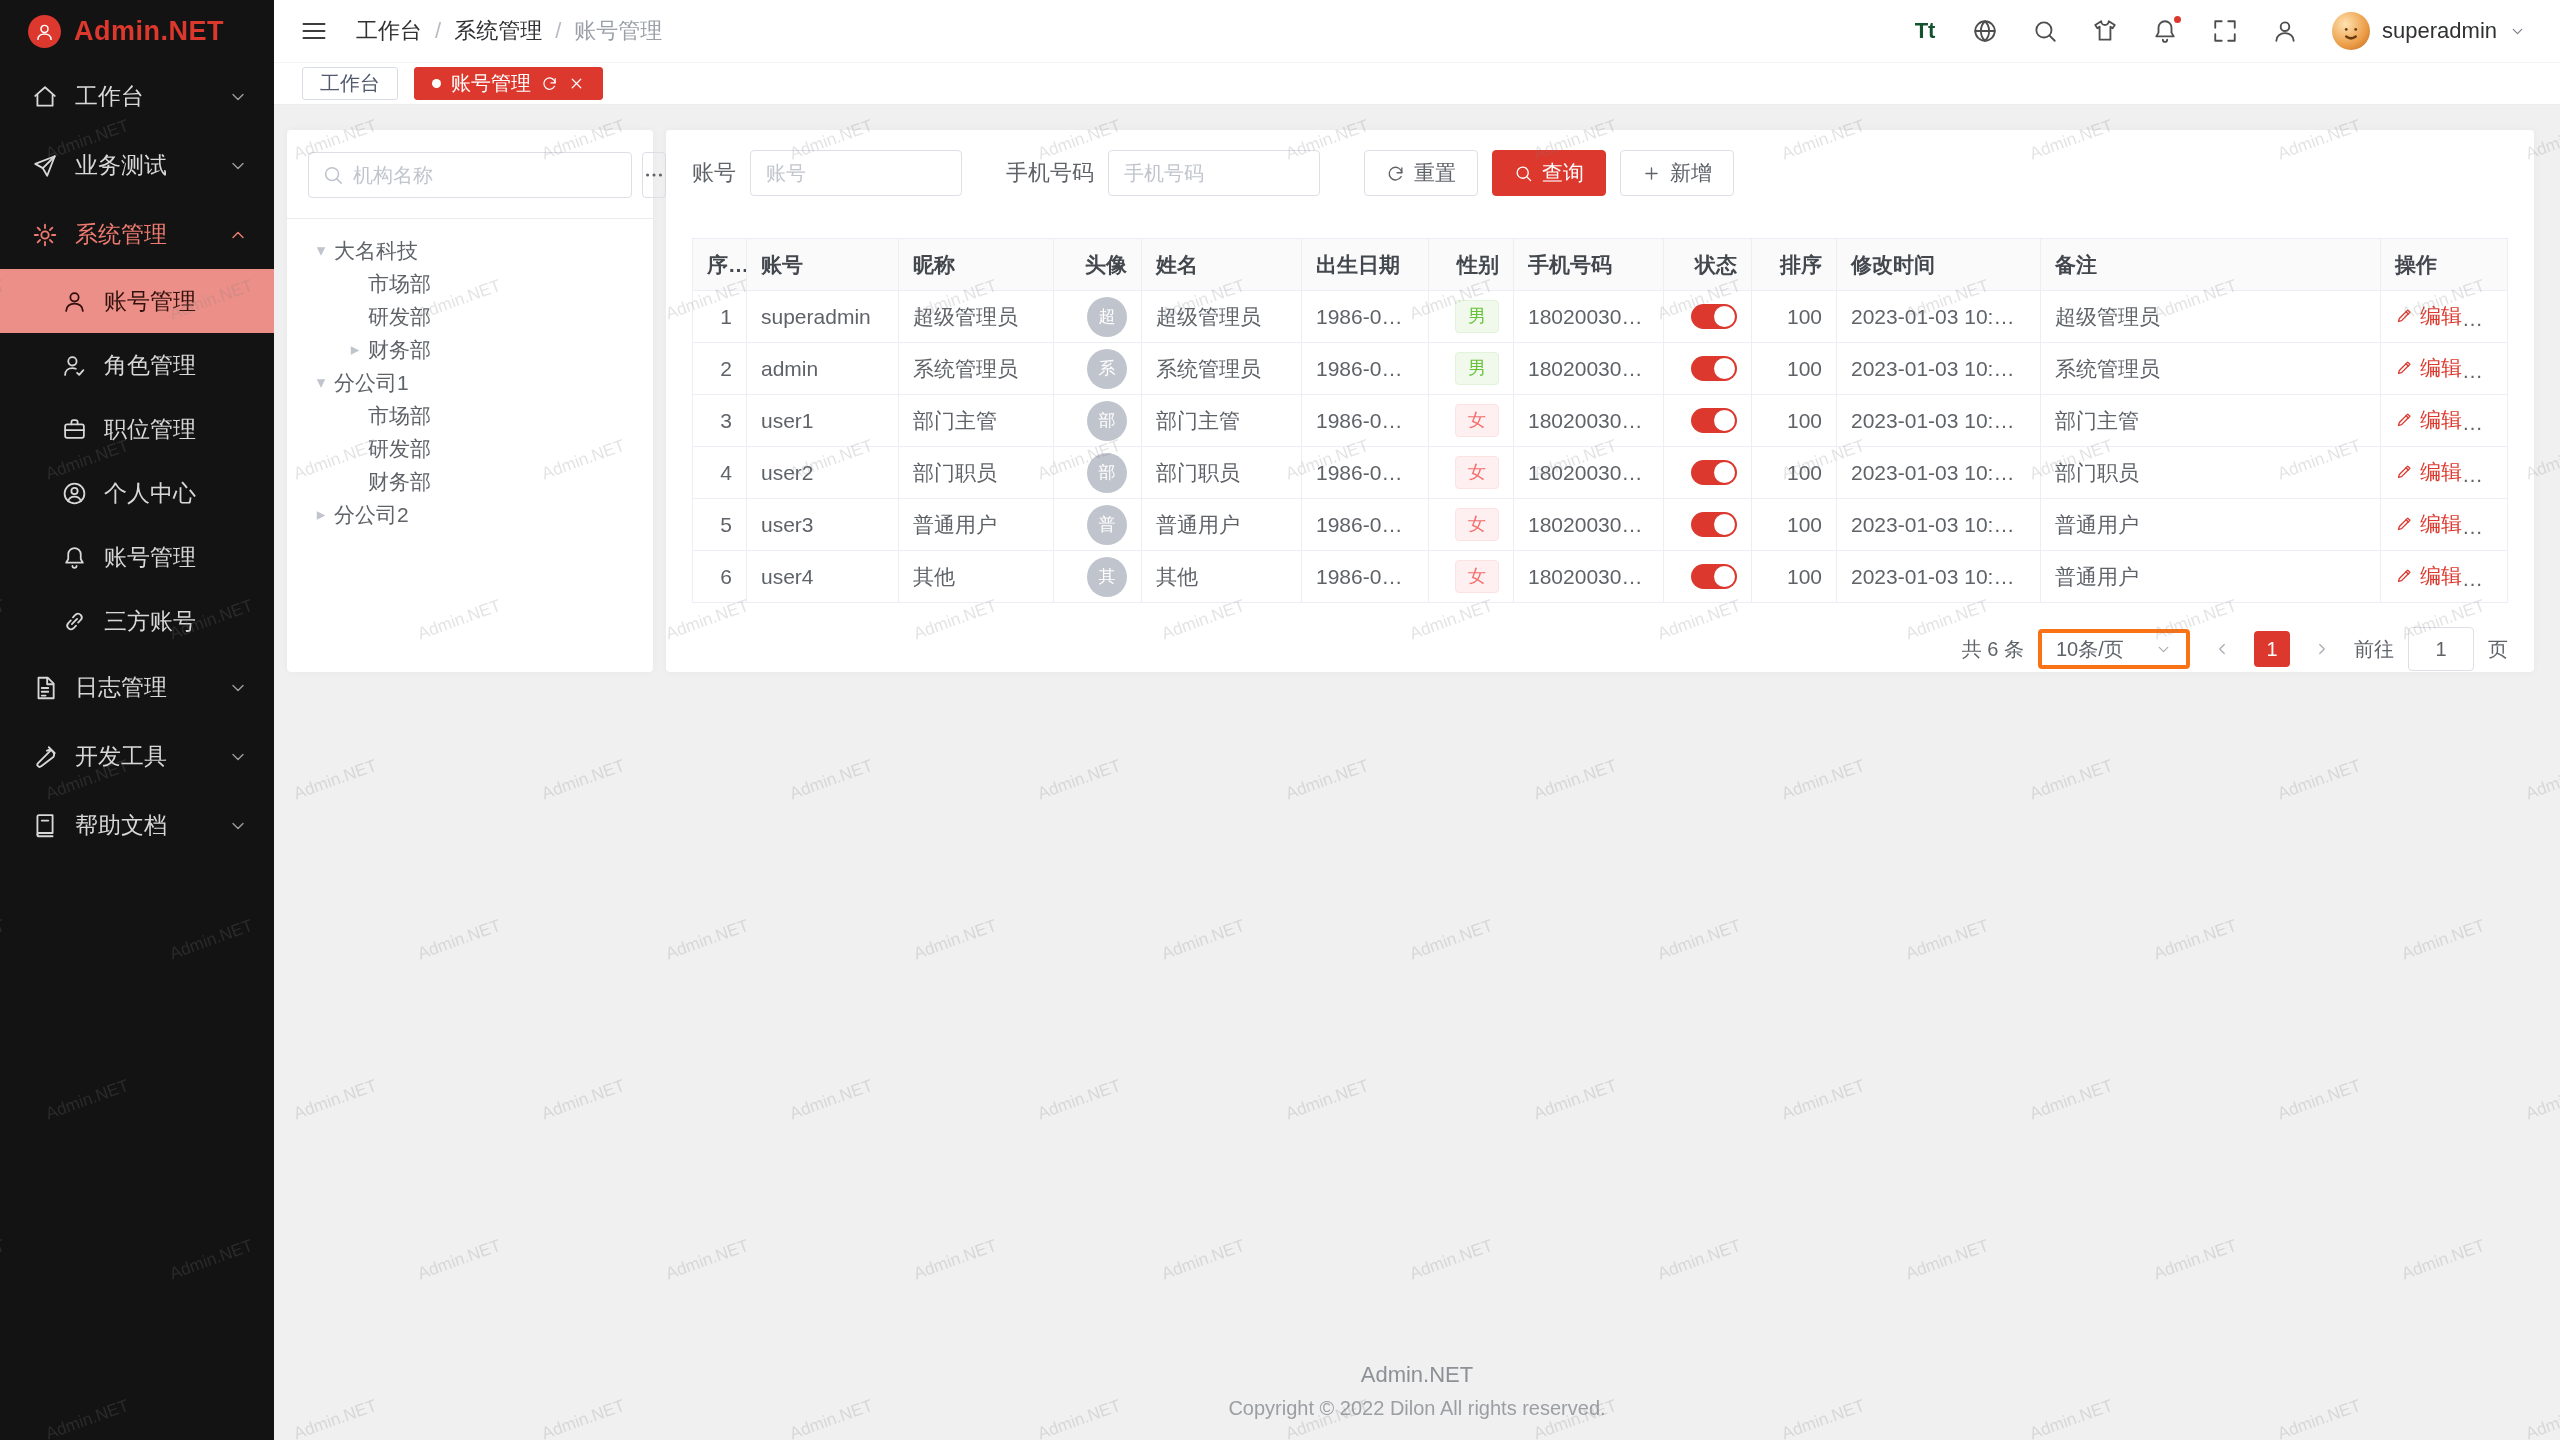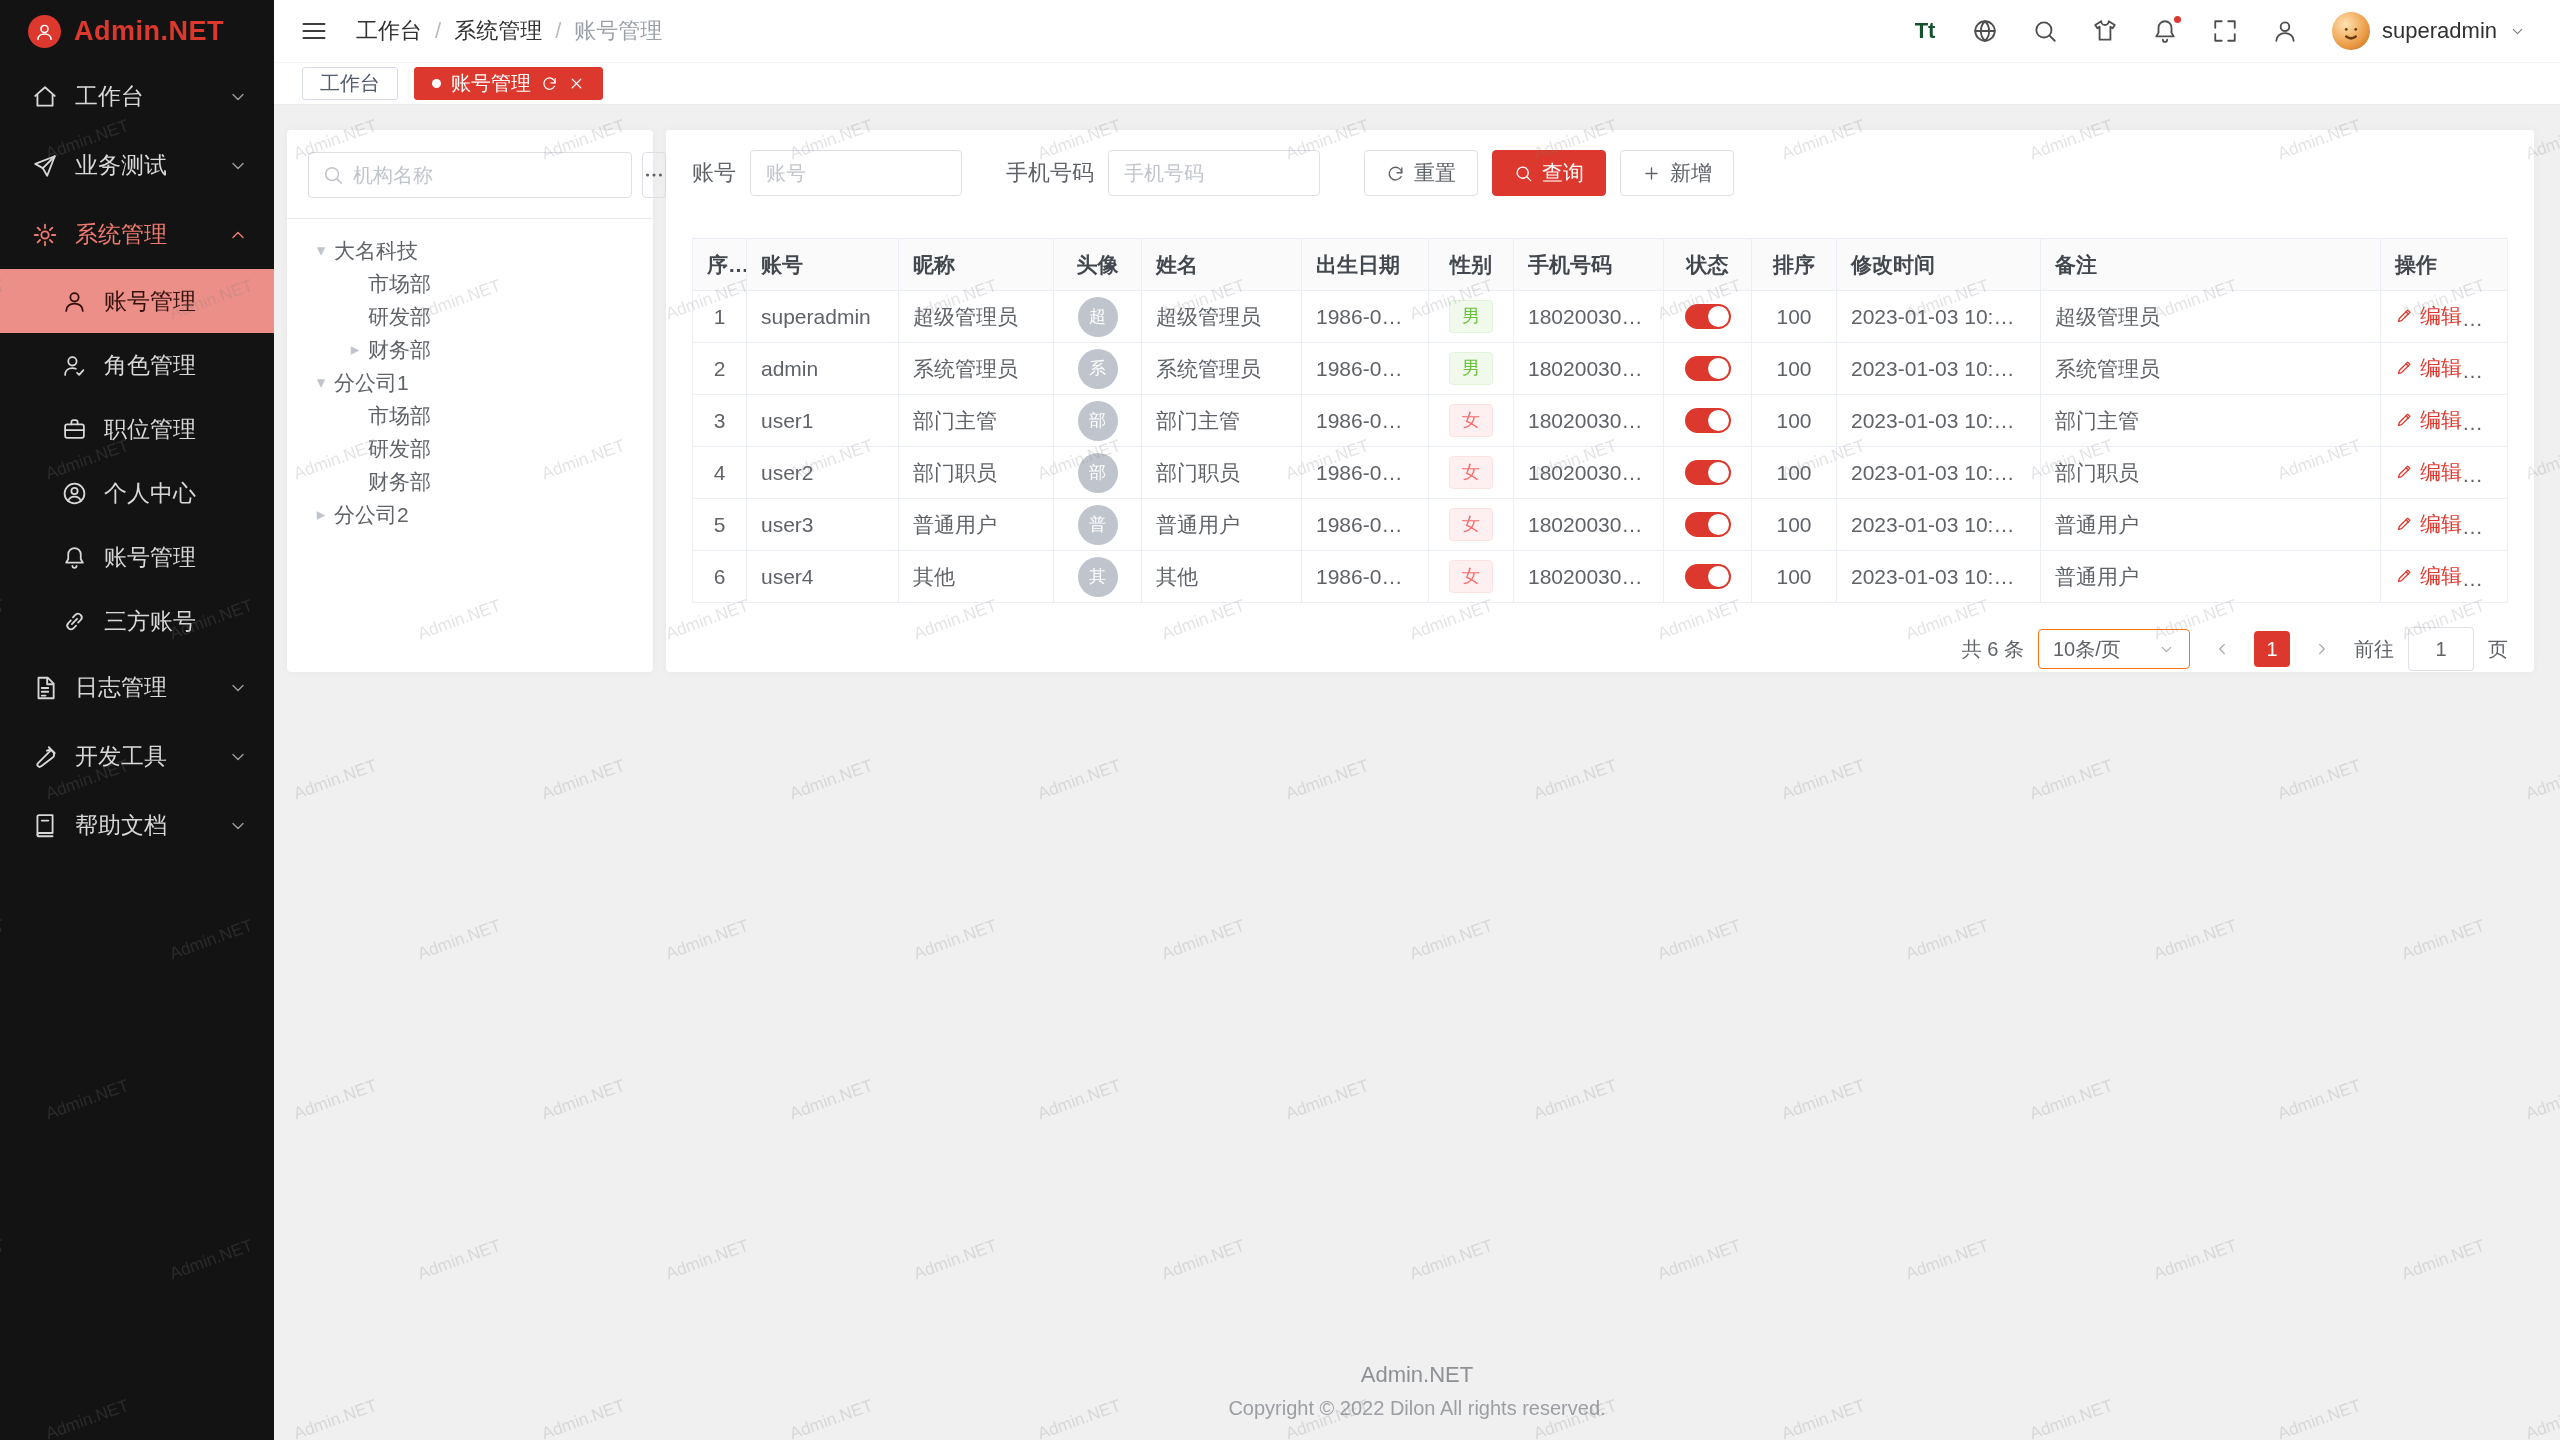--- a/index.html
+++ b/index.html
@@ -73,36 +73,36 @@
   .f-input{width:212px;height:46px;border:1px solid #dcdfe6;border-radius:4px;padding:0 15px;font-size:20px;color:#606266;outline:none}
   .gap-l{margin-left:30px}
   .btn{height:46px;display:inline-flex;align-items:center;gap:9px;padding:0 21px;border:1px solid #dcdfe6;border-radius:4px;background:#fff;color:#5f6368;font-size:21px;cursor:pointer}
   .btn .icon{width:19px;height:19px}
   .btn.primary{background:var(--primary,#dc382d);border-color:var(--primary,#dc382d);color:#fff}
   .filter-divider{height:1px;background:#ececec;margin:18px -26px 0}
   .table-wrap{margin-top:24px}
   table{width:100%;border-collapse:collapse;table-layout:fixed;font-size:21px;color:#5f6368}
   th,td{border:1px solid #ebeef5;height:52px;padding:0 14px;text-align:left;overflow:hidden;white-space:nowrap;text-overflow:ellipsis}
   th{background:#fafafa;color:#43474e;font-weight:bold;font-size:21px}
-  .c{text-align:center}
+  .c{text-align:right}
   .avatar-cell{width:40px;height:40px;border-radius:50%;background:#c0c4cc;color:#fff;display:inline-flex;align-items:center;justify-content:center;font-size:17px;vertical-align:middle}
   .tag{display:inline-block;padding:2px 12px;border-radius:4px;font-size:18px;line-height:1.5}
   .tag-green{color:var(--success-text,#67c23a);background:var(--success-bg,#f0f9eb);border:1px solid #e1f3d8}
   .tag-red{color:var(--danger-text,#f56c6c);background:var(--danger-bg,#fef0f0);border:1px solid #fde2e2}
   .switch{display:inline-block;width:46px;height:25px;border-radius:13px;background:#dcdfe6;position:relative;cursor:pointer;vertical-align:middle}
   .switch.on{background:var(--primary,#dc382d)}
   .switch .knob{position:absolute;top:2px;left:2px;width:21px;height:21px;border-radius:50%;background:#fff}
   .switch.on .knob{left:auto;right:2px}
   .edit-link{display:inline-flex;align-items:center;gap:6px;color:var(--primary,#dc382d);cursor:pointer}
   .edit-link .icon{width:19px;height:19px}
   .more-link{display:inline-flex;margin-left:16px;color:var(--primary,#dc382d);cursor:pointer;vertical-align:middle}
   .more-link .icon{width:23px;height:23px}
 
   .pagination{margin-top:24px;display:flex;align-items:center;justify-content:flex-end;gap:14px;font-size:20px;color:#5f6368}
-  .page-size{width:152px;height:40px;border:1px solid #f97316;border-radius:4px;display:flex;align-items:center;justify-content:space-between;padding:0 14px;cursor:pointer}
+  .page-size{width:152px;height:40px;border:4px solid #f97316;border-radius:4px;display:flex;align-items:center;justify-content:space-between;padding:0 14px;cursor:pointer}
   .page-size .icon{width:17px;height:17px;color:#a8abb2}
   .pg-btn{width:36px;height:36px;display:flex;align-items:center;justify-content:center;color:#a8abb2;cursor:pointer}
   .pg-btn .icon{width:18px;height:18px}
   .pg-num{width:36px;height:36px;border-radius:4px;background:var(--primary,#dc382d);color:#fff;display:flex;align-items:center;justify-content:center;cursor:pointer}
   .goto-input{width:66px;height:44px;border:1px solid #dcdfe6;border-radius:4px;text-align:center;font-size:20px;color:#606266;outline:none}
 
   .footer{margin-top:auto;padding-bottom:20px;text-align:center}
   .footer-title{font-size:22px;color:#8d9095}
   .footer-copy{margin-top:9px;font-size:20px;color:#9b9ea3}
 

